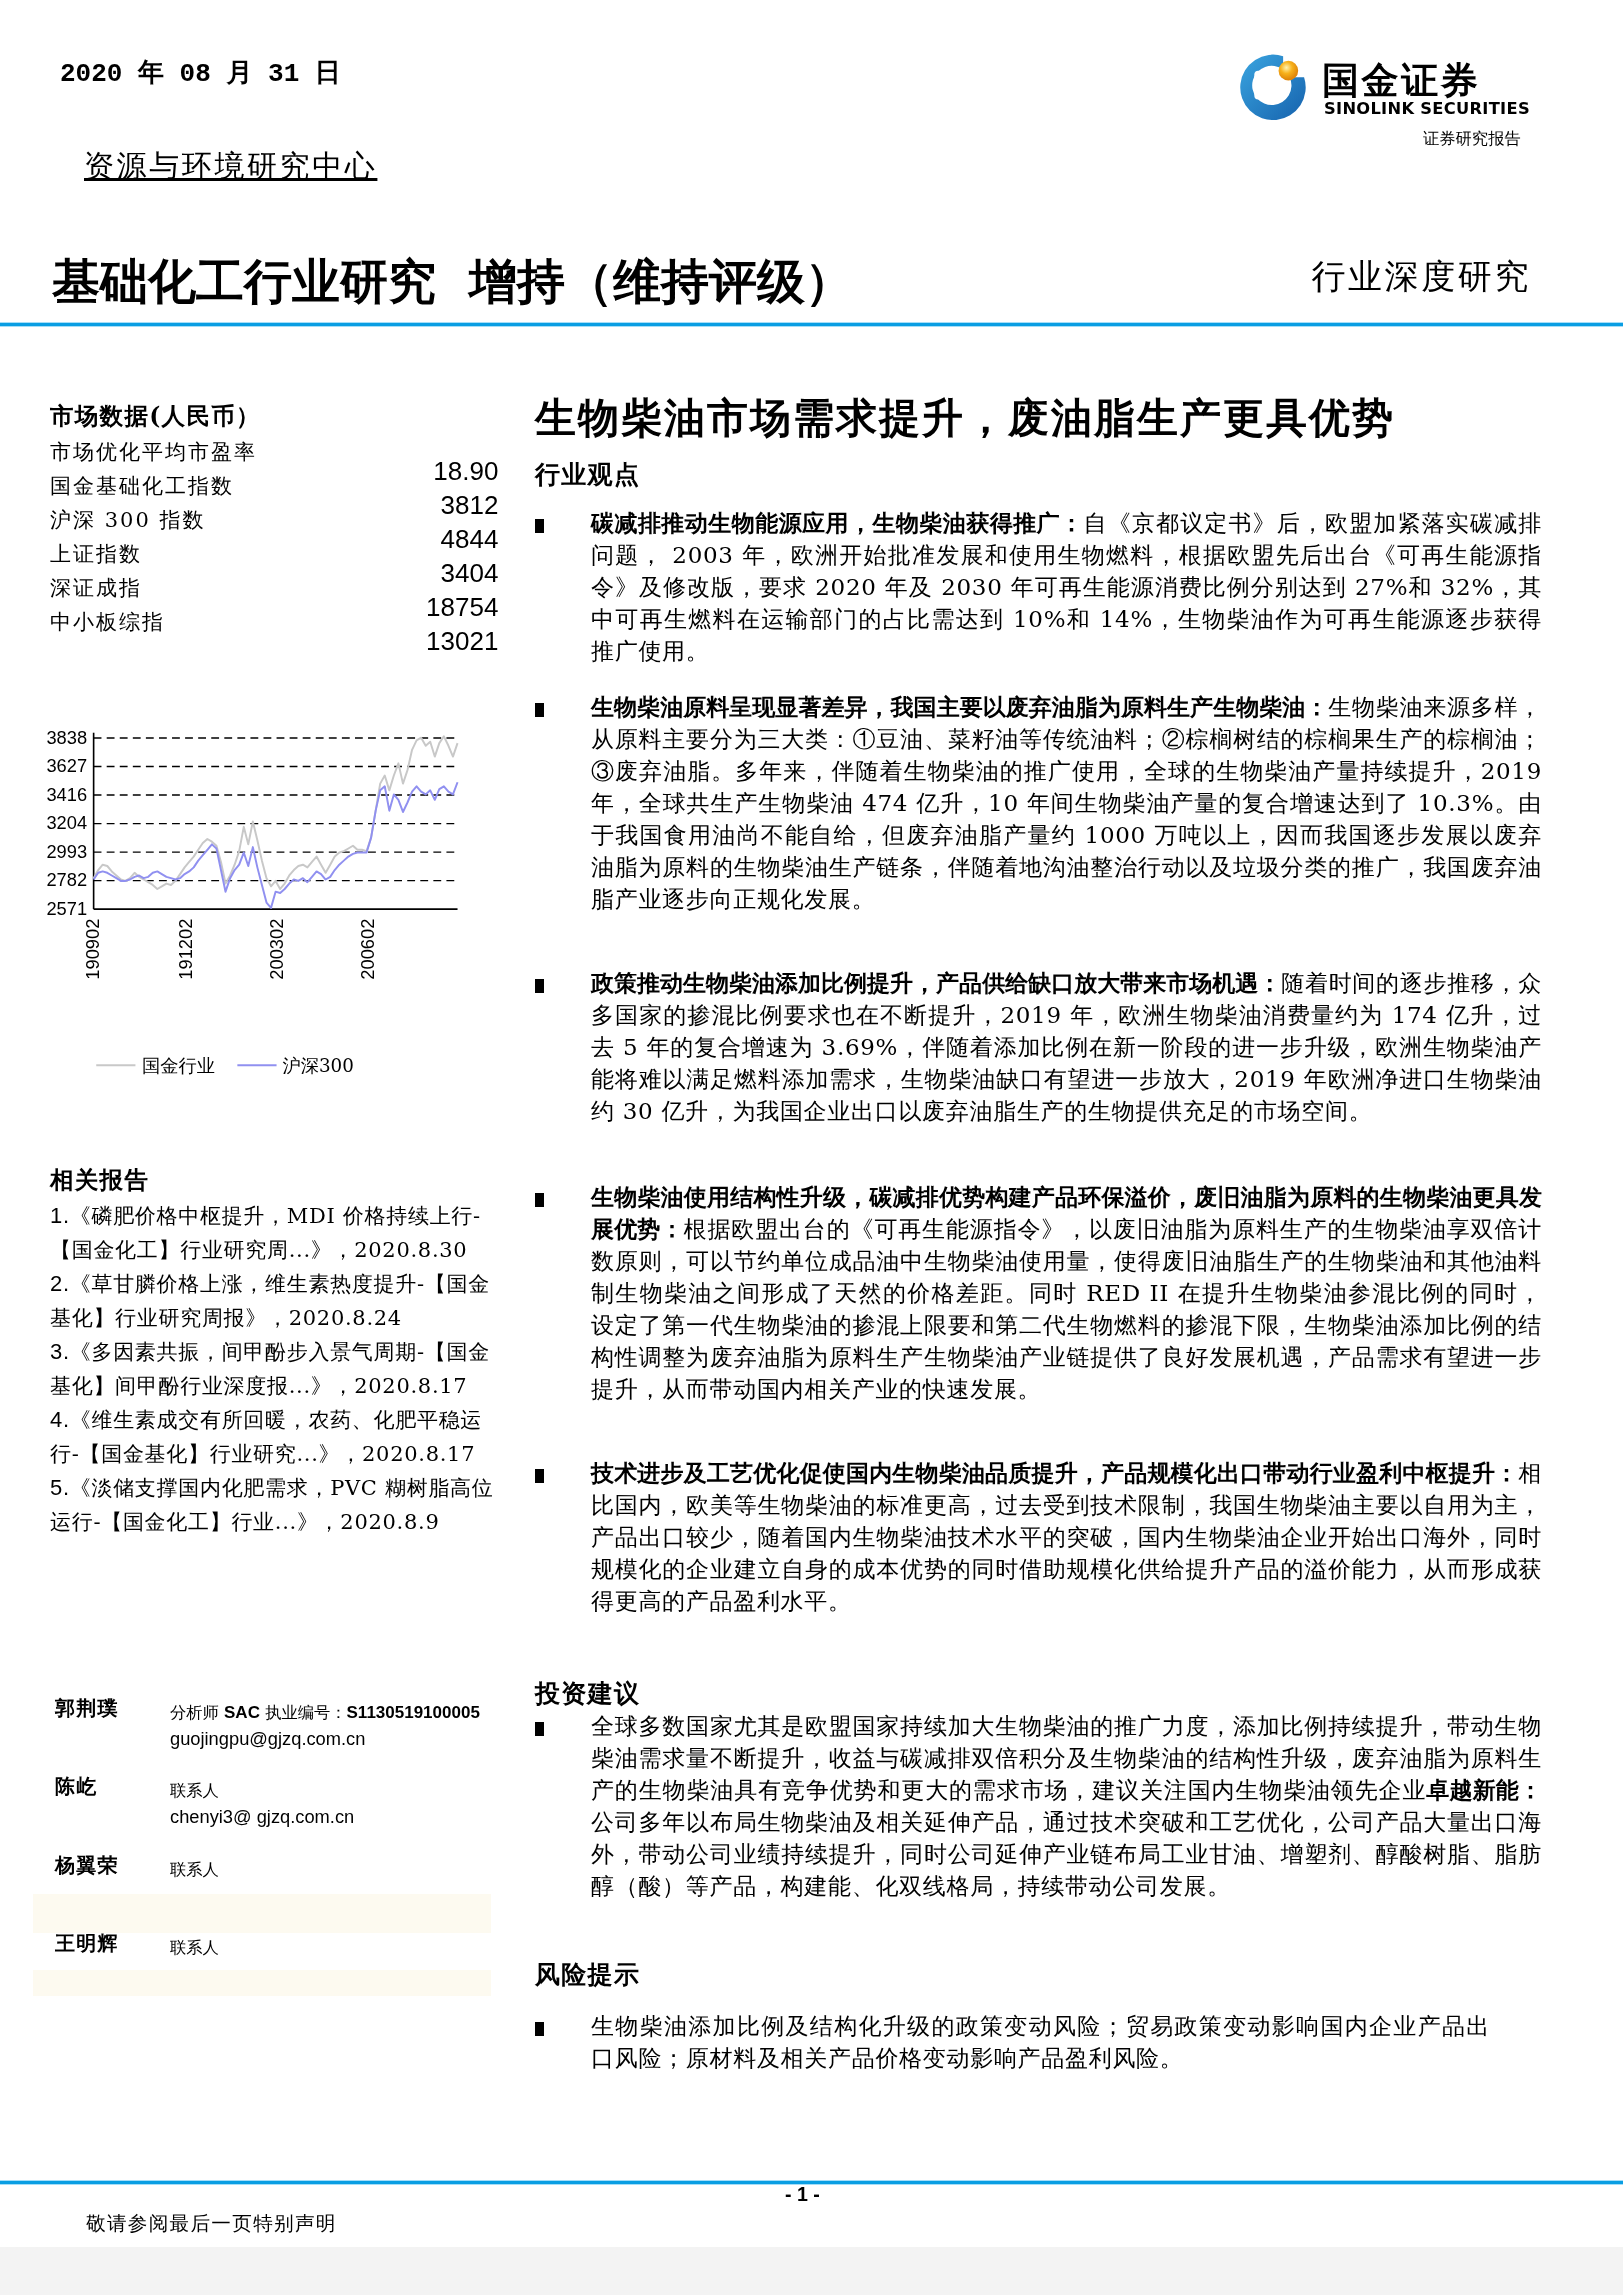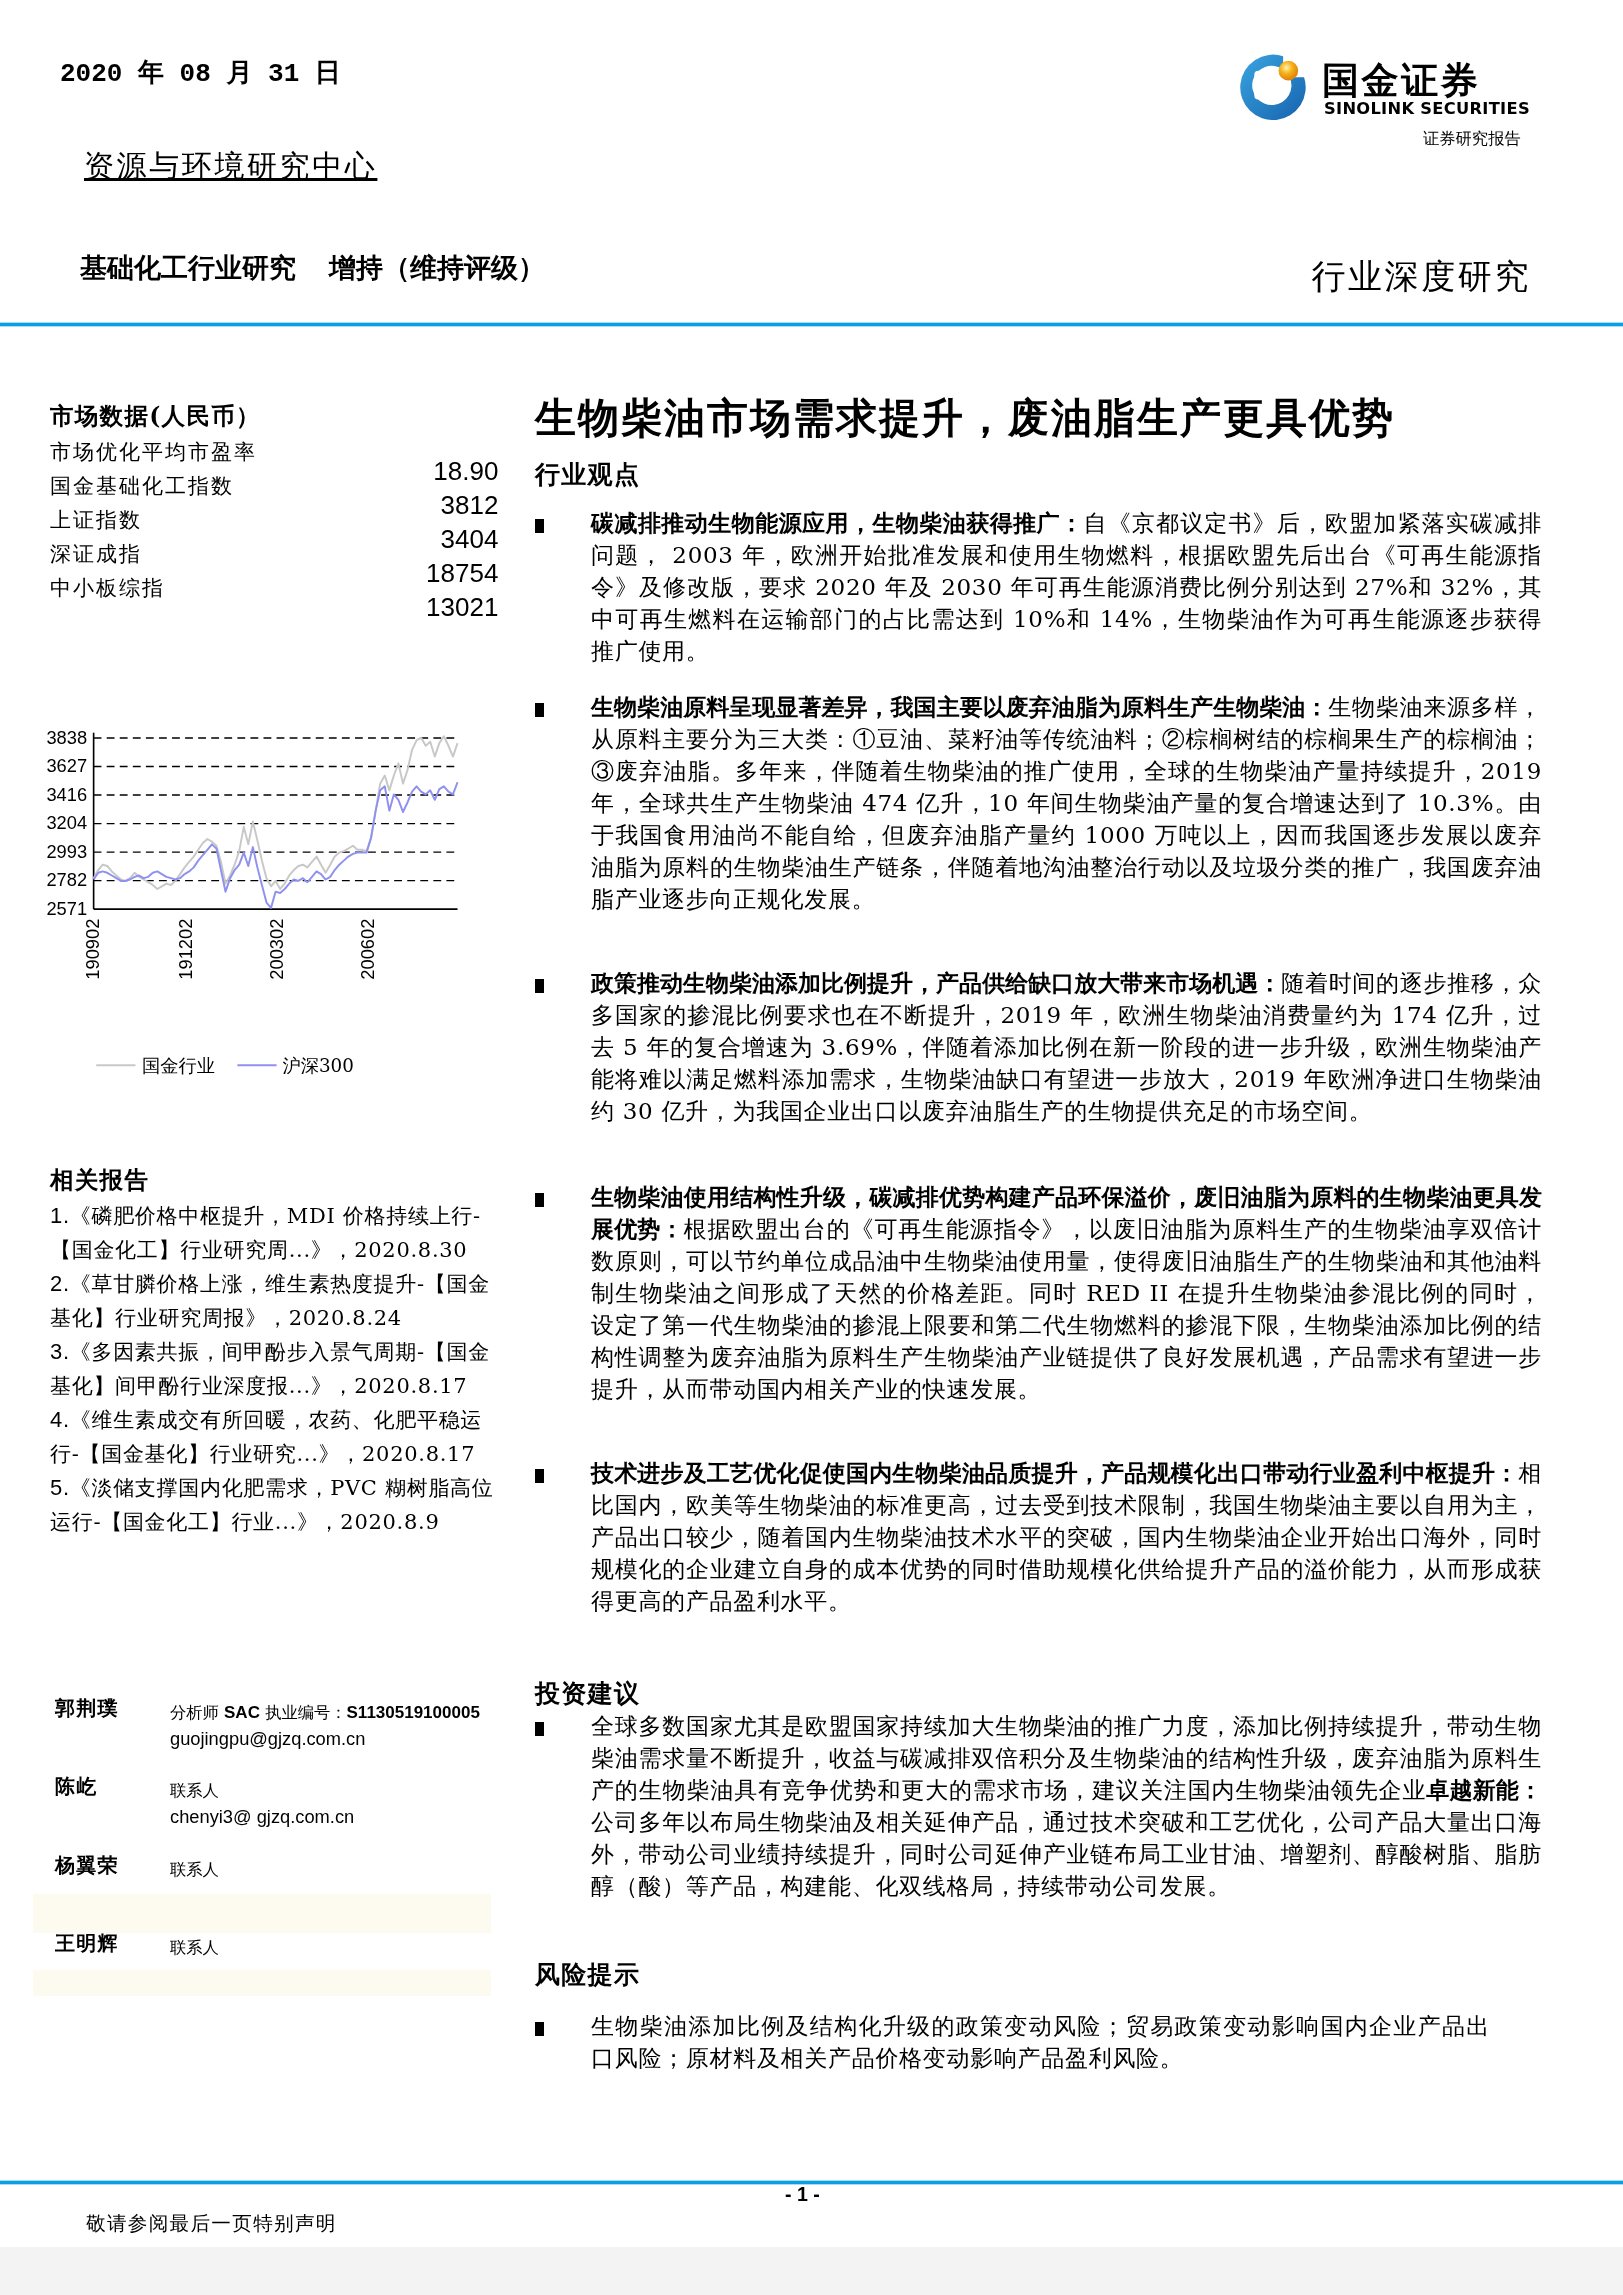--- a/index.html
+++ b/index.html
@@ -6,21 +6,21 @@
   body{width:1623px;height:2295px;position:relative;overflow:hidden;
        font-family:"DejaVu Sans","Liberation Sans",sans-serif;color:#000;}
   .abs{position:absolute;}
   .date{left:60px;top:55px;font-family:Liberation Mono, monospace;font-weight:bold;font-size:26px;}
   .logo{left:1236px;top:51px;width:314px;height:105px;}
   .logo-mark{position:absolute;left:0;top:0;width:72px;height:72px;}
   .logo-cn{position:absolute;left:86px;top:5.2px;font-family:Liberation Sans, sans-serif;font-weight:bold;font-size:37px;letter-spacing:2.6px;}
   .logo-en{position:absolute;left:88px;top:48px;font-family:"DejaVu Sans",sans-serif;font-weight:bold;font-size:16.3px;letter-spacing:0.3px;}
   .logo-sub{position:absolute;left:187px;top:77px;font-family:"DejaVu Serif",serif;font-size:16.3px;}
   .center{left:84px;top:146px;font-family:"DejaVu Serif",serif;font-size:30px;letter-spacing:2.6px;text-decoration:underline;}
-  .sector{left:80px;top:250px;font-family:"DejaVu Sans",sans-serif;font-weight:bold;font-size:27px;}
+  .sector{left:52px;top:250px;font-family:"DejaVu Sans",sans-serif;font-weight:bold;font-size:48px;}
   .sector .rating{margin-left:33px;}
   .rtype{right:92px;top:254px;font-family:"DejaVu Serif",serif;font-size:34px;letter-spacing:2.6px;}
   .hr{left:0;width:1623px;height:2.6px;background:#0a9ee3;box-shadow:0 -0.7px 0 #7fd0f5,0 0.7px 0 #7fd0f5;}
   .hr-top{top:323px;}
   .hr-bot{top:2181px;}
 
   
   .side{left:50px;width:451px;}
   .side h3{margin:0;font-family:"DejaVu Serif",serif;font-weight:bold;font-size:23.5px;letter-spacing:1.3px;}
   .mkt{top:400px;}
@@ -89,20 +89,24 @@
 <div class="abs side mkt">
   <h3>市场数据(人民币）</h3>
   <div id="mkt-rows" style="margin-top:2.6px;">
     <div class="mkt-row">
         <span class="lbl">市场优化平均市盈率</span>
         <span class="val">18.90</span>
       </div>
     <div class="mkt-row">
         <span class="lbl">国金基础化工指数</span>
         <span class="val">3812</span>
+      </div>
+    <div class="mkt-row">
+        <span class="lbl">沪深 300 指数</span>
+        <span class="val">4844</span>
       </div>
     <div class="mkt-row">
         <span class="lbl">上证指数</span>
         <span class="val">3404</span>
       </div>
     <div class="mkt-row">
         <span class="lbl">深证成指</span>
         <span class="val">18754</span>
       </div>
     <div class="mkt-row">

